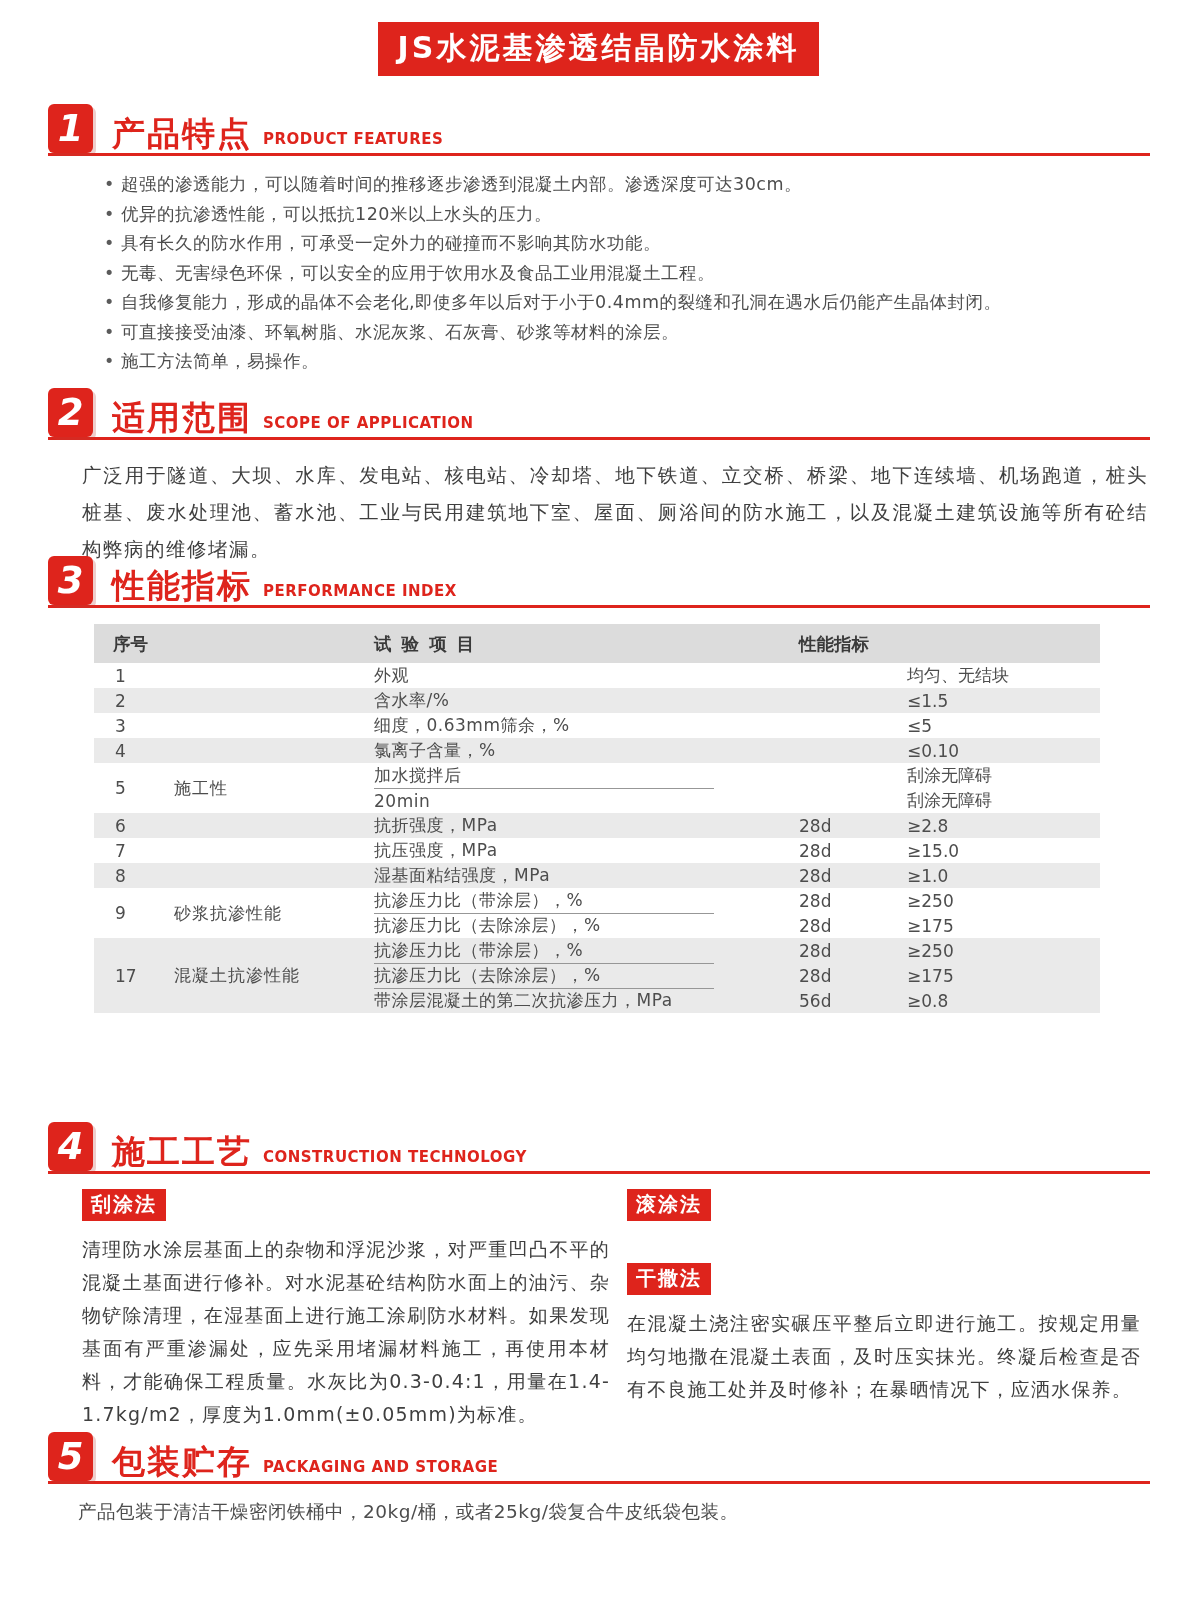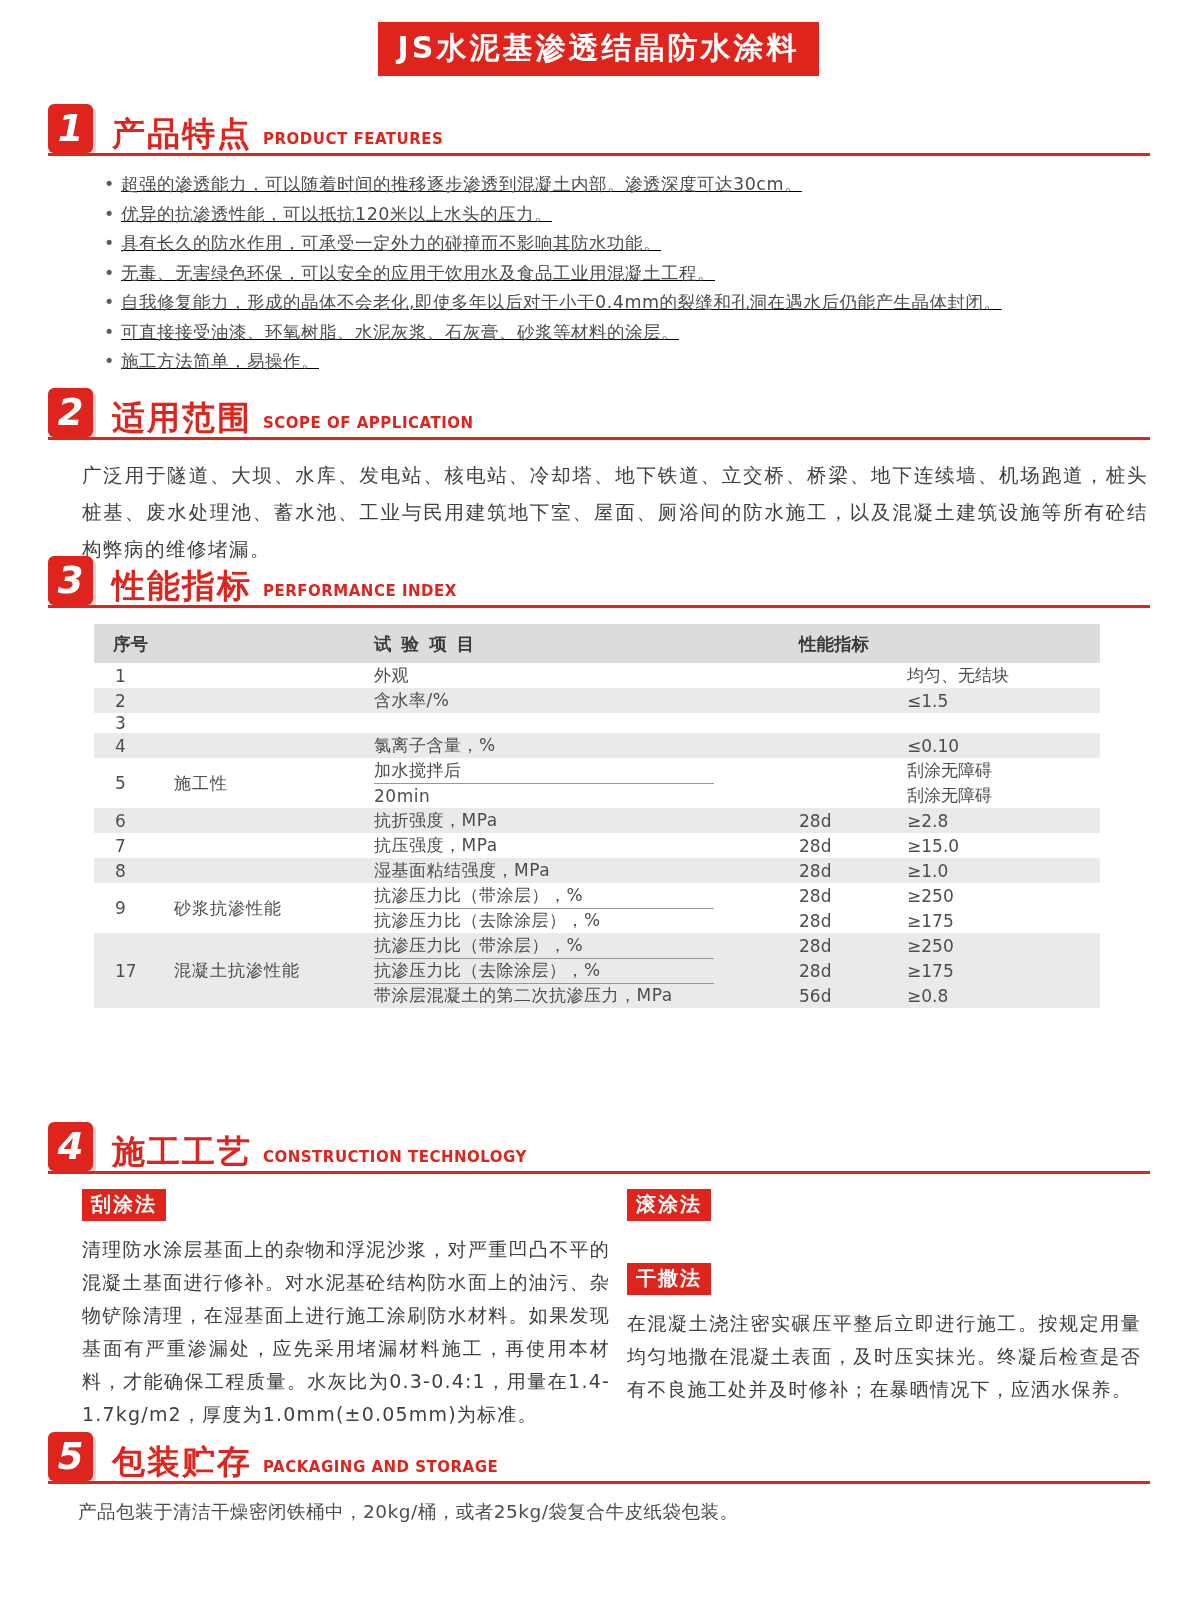--- a/index.html
+++ b/index.html
@@ -22,21 +22,21 @@
   .num-box{width:45px;height:49px;background:var(--red);color:#fff;
     display:flex;align-items:center;justify-content:center;
     font-size:37px;font-weight:bold;font-style:italic;
     border-radius:6px 6px 6px 6px;box-shadow:3px 3px 0 rgba(190,60,50,.25);}
   .sec-title{color:var(--red);font-size:33px;font-weight:bold;letter-spacing:2px;
     margin-left:19px;line-height:1;padding-bottom:3px;}
   .sec-sub{color:var(--red);font-size:15px;font-weight:bold;letter-spacing:.5px;
     margin-left:11px;padding-bottom:5px;}
 
   
-  .features-list{list-style:none;margin:14px 0 0 56px;text-decoration:underline;}
+  .features-list{list-style:none;margin:14px 0 0 56px;}
   .features-list li{position:relative;padding-left:17px;font-size:17.5px;
     color:var(--ink);line-height:29.5px;letter-spacing:.5px;}
   .features-list li::before{content:"•";position:absolute;left:0;top:0;color:#5a5a5a;}
 
   
   .scope-text{margin:17px 2px 0 34px;font-size:19.5px;line-height:37px;
     color:var(--ink-dark);text-align:justify;letter-spacing:1.5px;}
 
   
   .ptable{margin:16px 0 0 46px;width:1006px;font-size:17px;color:var(--ink);}
@@ -136,20 +136,27 @@
               <div class="item">
                 <div class="iname">含水率/%</div>
                 <div class="iage"></div>
                 <div class="ival">≤1.5</div>
               </div>
             </div>
           </div>
           <div class="trow">
             <div class="no">3</div>
             <div class="group"></div>
+            <div class="items">
+              <div class="item">
+                <div class="iname">细度，0.63mm筛余，%</div>
+                <div class="iage"></div>
+                <div class="ival">≤5</div>
+              </div>
+            </div>
           </div>
           <div class="trow shaded">
             <div class="no">4</div>
             <div class="group"></div>
             <div class="items">
               <div class="item">
                 <div class="iname">氯离子含量，%</div>
                 <div class="iage"></div>
                 <div class="ival">≤0.10</div>
               </div>

